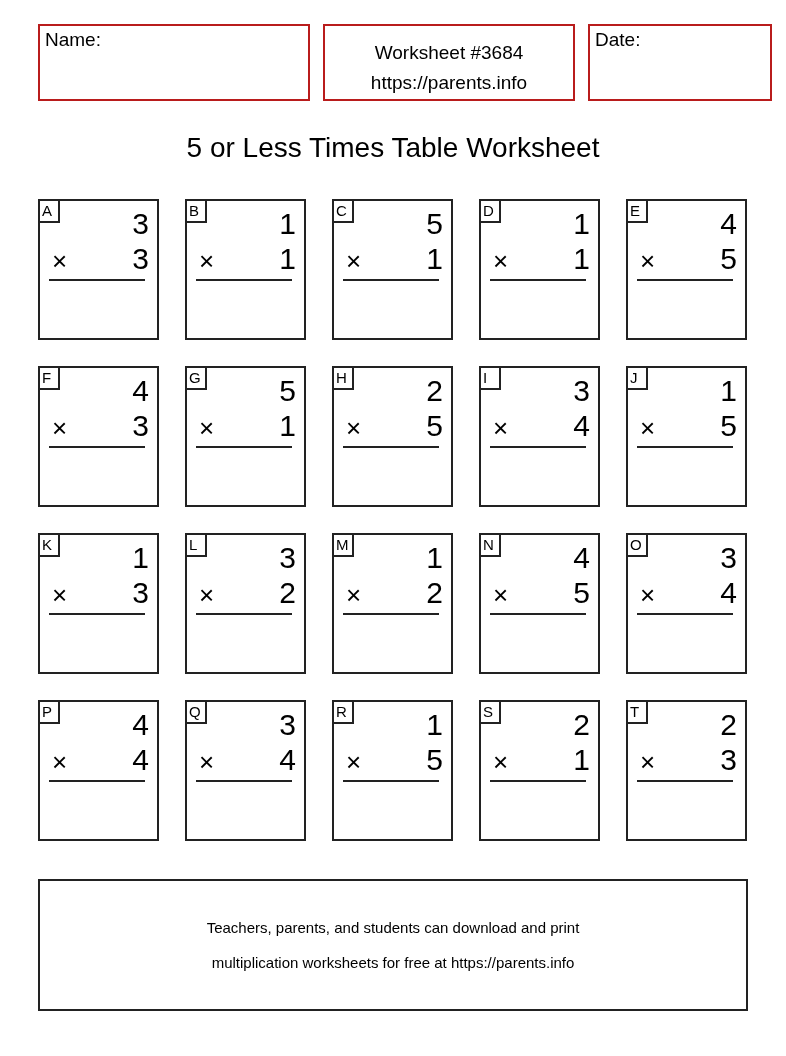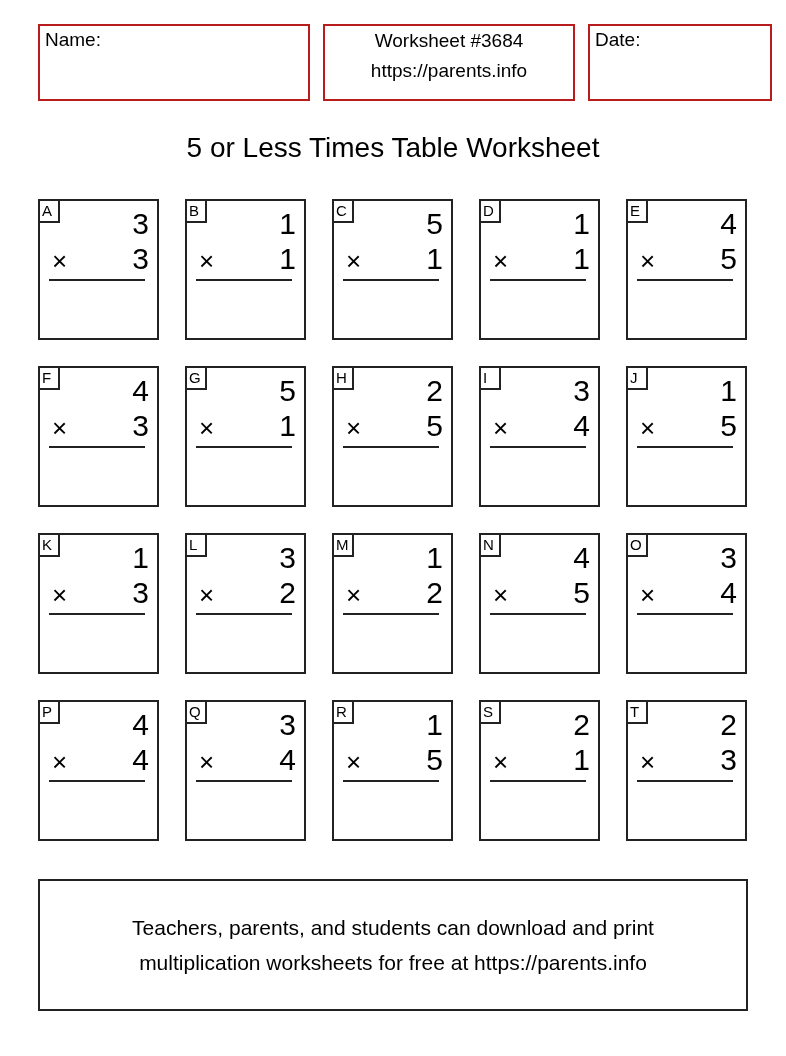--- a/index.html
+++ b/index.html
@@ -27,21 +27,21 @@
     .field-label {
       position: absolute;
       left: 5px;
       top: 3px;
       font-size: 19px;
     }
     .info-line {
       font-size: 19px;
       line-height: 30px;
     }
-    #info-box .info-wrap { padding-top: 0; }
+    #info-box .info-wrap { padding-top: 12px; }
     #title {
       position: absolute;
       left: 0;
       width: 786px;
       top: 126px;
       text-align: center;
       font-size: 28px;
       line-height: 44px;
     }
     #grid {
@@ -117,21 +117,21 @@
       width: 710px;
       height: 132px;
       border: 2px solid #222;
       box-sizing: border-box;
       text-align: center;
       display: flex;
       flex-direction: column;
       justify-content: center;
     }
     .footer-line {
-      font-size: 21px;
+      font-size: 15px;
       line-height: 35px;
       text-align: center;
     }
   </style>
 </head>
 <body>
 
 <div class="hbox" id="name-box">
   <span class="field-label">Name:</span>
 </div>

